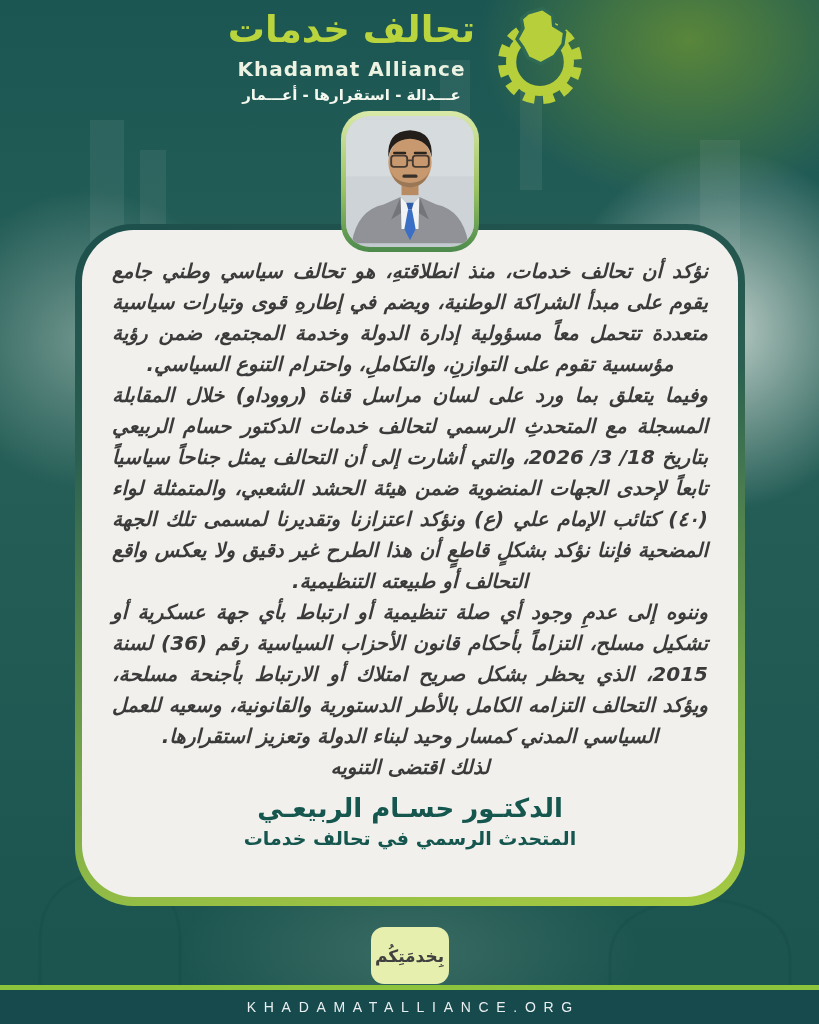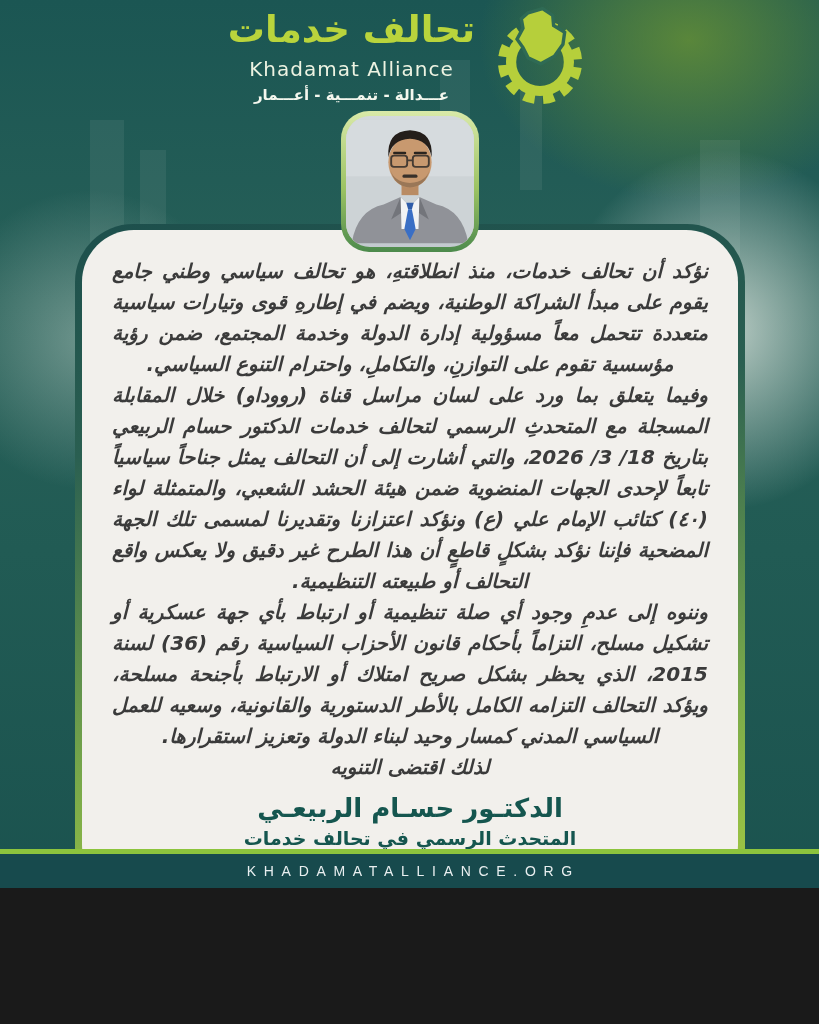--- a/index.html
+++ b/index.html
@@ -1,20 +1,20 @@
 <!DOCTYPE html>
 <html lang="ar"><head>
 <meta charset="utf-8">
 <style>
   * { box-sizing: border-box; }
   body { margin: 0; background: #1a1a1a; font-family: "DejaVu Sans", sans-serif; }
 
   .poster {
     position: relative;
-    width: 819px; height: 888px;
+    width: 819px; height: 1024px;
     margin: 0 auto;
     overflow: hidden;
     background: linear-gradient(180deg, #1b5653 0%, #276058 34%, #215b54 62%, #1b534f 100%);
   }
 
   
   .bg-green-top    { position:absolute; right:-80px; top:-120px; width:420px; height:320px;
                      background: radial-gradient(closest-side, rgba(110,150,50,.75), rgba(110,150,50,0)); }
   .bg-light-right  { position:absolute; right:-70px; top:150px; width:330px; height:360px;
                      background: radial-gradient(closest-side, rgba(235,240,233,.75), rgba(235,240,233,0)); }
@@ -24,21 +24,21 @@
                      background: radial-gradient(closest-side, rgba(190,210,180,.18), rgba(190,210,180,0)); }
   .bg-skyline { position:absolute; inset:0; }
 
   
   .header {
     position: absolute; top: 6px; left: 0; right: 0;
     display: flex; justify-content: center; align-items: center; gap: 14px;
   }
   .logo-text { text-align: center; }
   .logo-title-ar { color: #b9d43c; font-size: 37px; font-weight: bold; line-height: 1.1; }
-  .logo-title-en { color: #edf3e2; font-size: 20px; font-weight: normal; letter-spacing: 1px; margin-top: 6px; }
+  .logo-title-en { color: #edf3e2; font-size: 20px; font-weight: bold; letter-spacing: 1px; margin-top: 6px; }
   .logo-tagline  { color: #f4f7ee; font-size: 15px; font-weight: bold; margin-top: 5px; }
   .logo-gear { width: 102px; height: 102px; }
 
   
   .portrait-frame {
     position: absolute; left: 341px; top: 111px; width: 138px; height: 141px;
     border-radius: 28px; padding: 5px; z-index: 5;
     background: linear-gradient(180deg, #d9e9a8 0%, #9cc363 55%, #4c8a4c 100%);
   }
   .portrait-inner {
@@ -132,21 +132,21 @@
       <rect x="440" y="60" width="30" height="120"></rect>
       <rect x="520" y="90" width="22" height="100"></rect>
       <rect x="700" y="140" width="40" height="150"></rect>
     </g>
   </svg>
 
   <div class="header">
     <div class="logo-text">
       <div class="logo-title-ar">تحالف خدمات</div>
       <div class="logo-title-en">Khadamat Alliance</div>
-      <div class="logo-tagline">عـــدالة - تنمـــية - أعـــمار</div>
+      <div class="logo-tagline">عـــدالة - استقرارها - أعـــمار</div>
     </div>
     <svg class="logo-gear" viewBox="0 0 120 120">
       <circle cx="60" cy="66" r="42" fill="none" stroke="#b6cf3b" stroke-width="15" stroke-dasharray="12.5 9.5" transform="rotate(8 60 66)"></circle>
       <circle cx="60" cy="66" r="34" fill="none" stroke="#b6cf3b" stroke-width="12"></circle>
       <path d="M46,8 L63,3 L75,11 L76,23 L89,31 L87,45 L77,59 L61,68 L46,61 L40,49 L33,39 L40,26 L38,15 Z" fill="#b6cf3b" stroke="#2f6a54" stroke-width="4"></path>
     </svg>
   </div>
 
   <div class="portrait-frame">
     <div class="portrait-inner">

